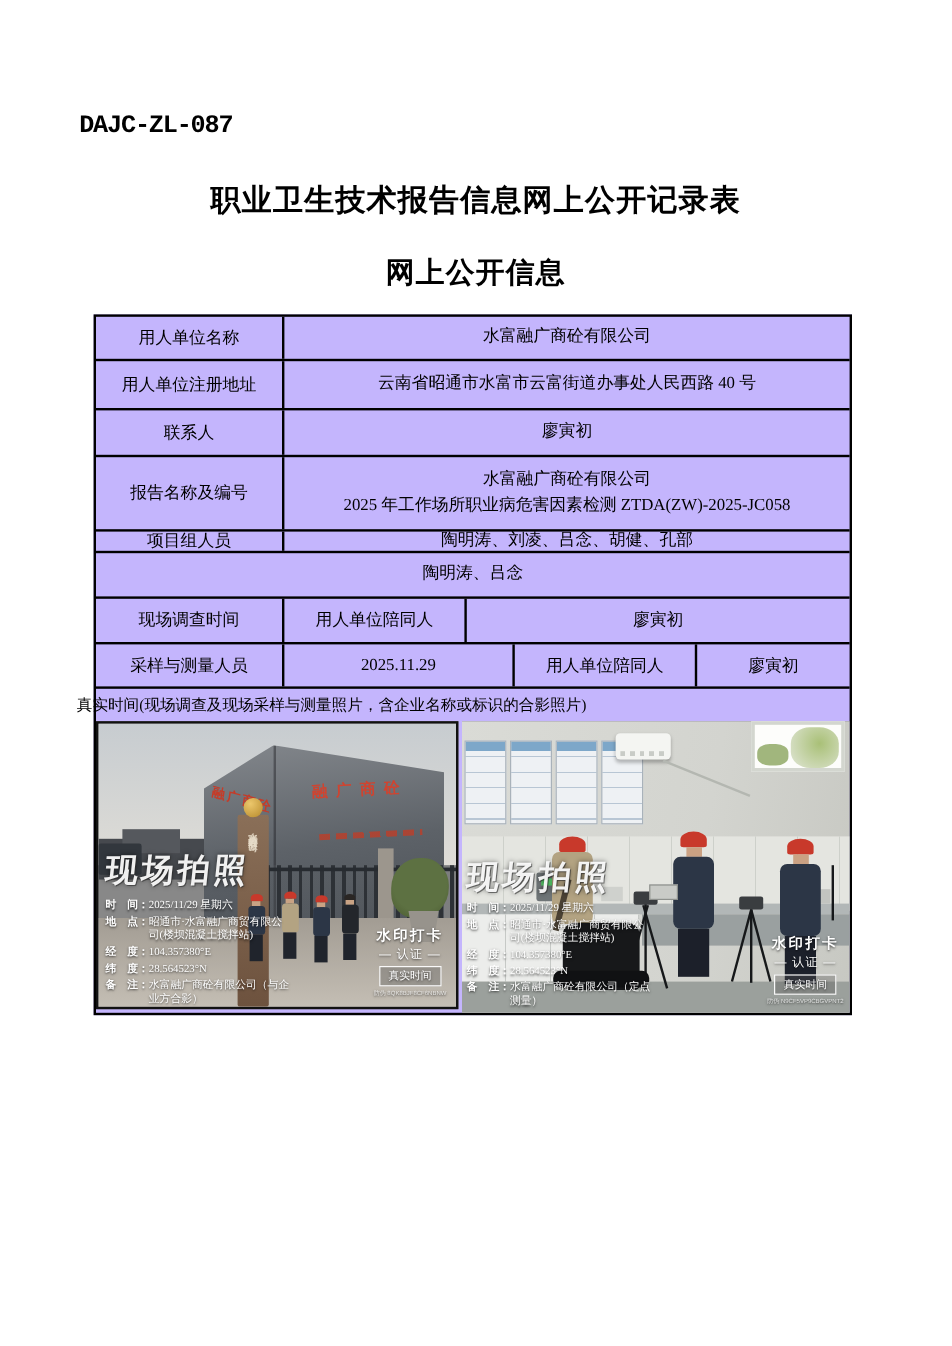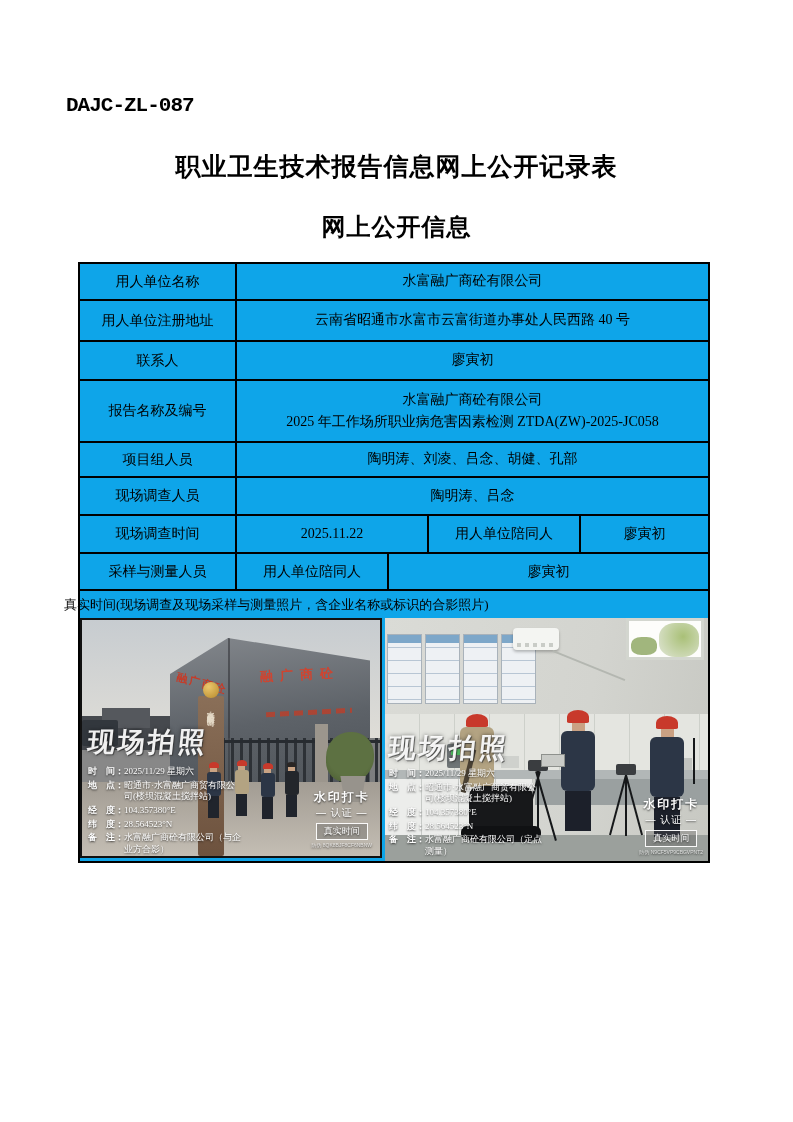--- a/index.html
+++ b/index.html
@@ -8,29 +8,29 @@
     font-family:"Liberation Serif","DejaVu Serif",serif;color:#000;overflow:hidden;
   }
   
   .doc-code{position:absolute;left:66px;top:94px;font-size:21px;font-weight:bold;
     font-family:"Liberation Mono","DejaVu Sans Mono",monospace;letter-spacing:-1px;}
   .title-main{position:absolute;left:0;width:100%;top:150px;text-align:center;
     font-size:25px;font-weight:bold;letter-spacing:1px;}
   .title-sub{position:absolute;left:0;width:100%;top:211px;text-align:center;
     font-size:24px;font-weight:bold;letter-spacing:1px;}
   
-  .doc-table{position:absolute;left:78px;top:262px;width:632px;border:2px solid #000;box-sizing:border-box;background:#0ea5e9;}
+  .doc-table{position:absolute;left:78px;top:262px;width:632px;border:2px solid #000;box-sizing:border-box;background:#c4b5fd;}
   .t-row{display:flex;border-bottom:2px solid #000;box-sizing:border-box;font-size:14px;}
   .t-cell{display:flex;align-items:center;justify-content:center;text-align:center;box-sizing:border-box;padding:2px 4px;}
   .t-label{width:157px;border-right:2px solid #000;}
   .t-value{flex:1;flex-direction:column;line-height:1.6;}
   .t-v1{width:192px;border-right:2px solid #000;}
   .t-v2{width:152px;border-right:2px solid #000;}
   .t-v3{flex:1;}
-  .h37{height:37px}.h41{height:41px}.h39{height:39px}.h62{height:62px}.h35{height:35px}.h38{height:38px}
+  .h37{height:37px}.h41{height:41px}.h39{height:39px}.h62{height:62px}.h35{height:18px}.h38{height:38px}
   .caption-row{height:27px;border-bottom:0;align-items:center;display:flex;font-size:13px;}
   .caption-row .cap{margin-left:-16px;white-space:nowrap;}
   
   .photo-strip{display:flex;height:243px;}
   .photo{position:relative;overflow:hidden;background:#888;}
   .photo-left{width:302px;height:240px;border:2px solid #111;box-sizing:border-box;}
   .photo-right{flex:1;height:243px;margin-left:3px;}
   .abs{position:absolute;}
   
   .L-sky{left:0;top:0;right:0;height:118px;background:linear-gradient(#c7ccd0,#dfddd7);}
@@ -150,34 +150,33 @@
       <span>2025 年工作场所职业病危害因素检测 ZTDA(ZW)-2025-JC058</span>
     </div>
   </div>
 
   <div class="t-row h35">
     <div class="t-cell t-label">项目组人员</div>
     <div class="t-cell t-value">陶明涛、刘凌、吕念、胡健、孔部</div>
   </div>
 
   <div class="t-row h38">
-    <div class="t-cell t-label">现场调查人员</div>
     <div class="t-cell t-value">陶明涛、吕念</div>
   </div>
 
   <div class="t-row h38">
     <div class="t-cell t-label">现场调查时间</div>
-    <div class="t-cell t-v1">2025.11.22</div>
     <div class="t-cell t-v2">用人单位陪同人</div>
     <div class="t-cell t-v3">廖寅初</div>
   </div>
 
 
   <div class="t-row h37">
     <div class="t-cell t-label">采样与测量人员</div>
+    <div class="t-cell t-v1">2025.11.29</div>
     <div class="t-cell t-v2">用人单位陪同人</div>
     <div class="t-cell t-v3">廖寅初</div>
   </div>
 
   <div class="caption-row">
     <span class="cap">真实时间(现场调查及现场采样与测量照片，含企业名称或标识的合影照片)</span>
   </div>
 
   <div class="photo-strip">
 

